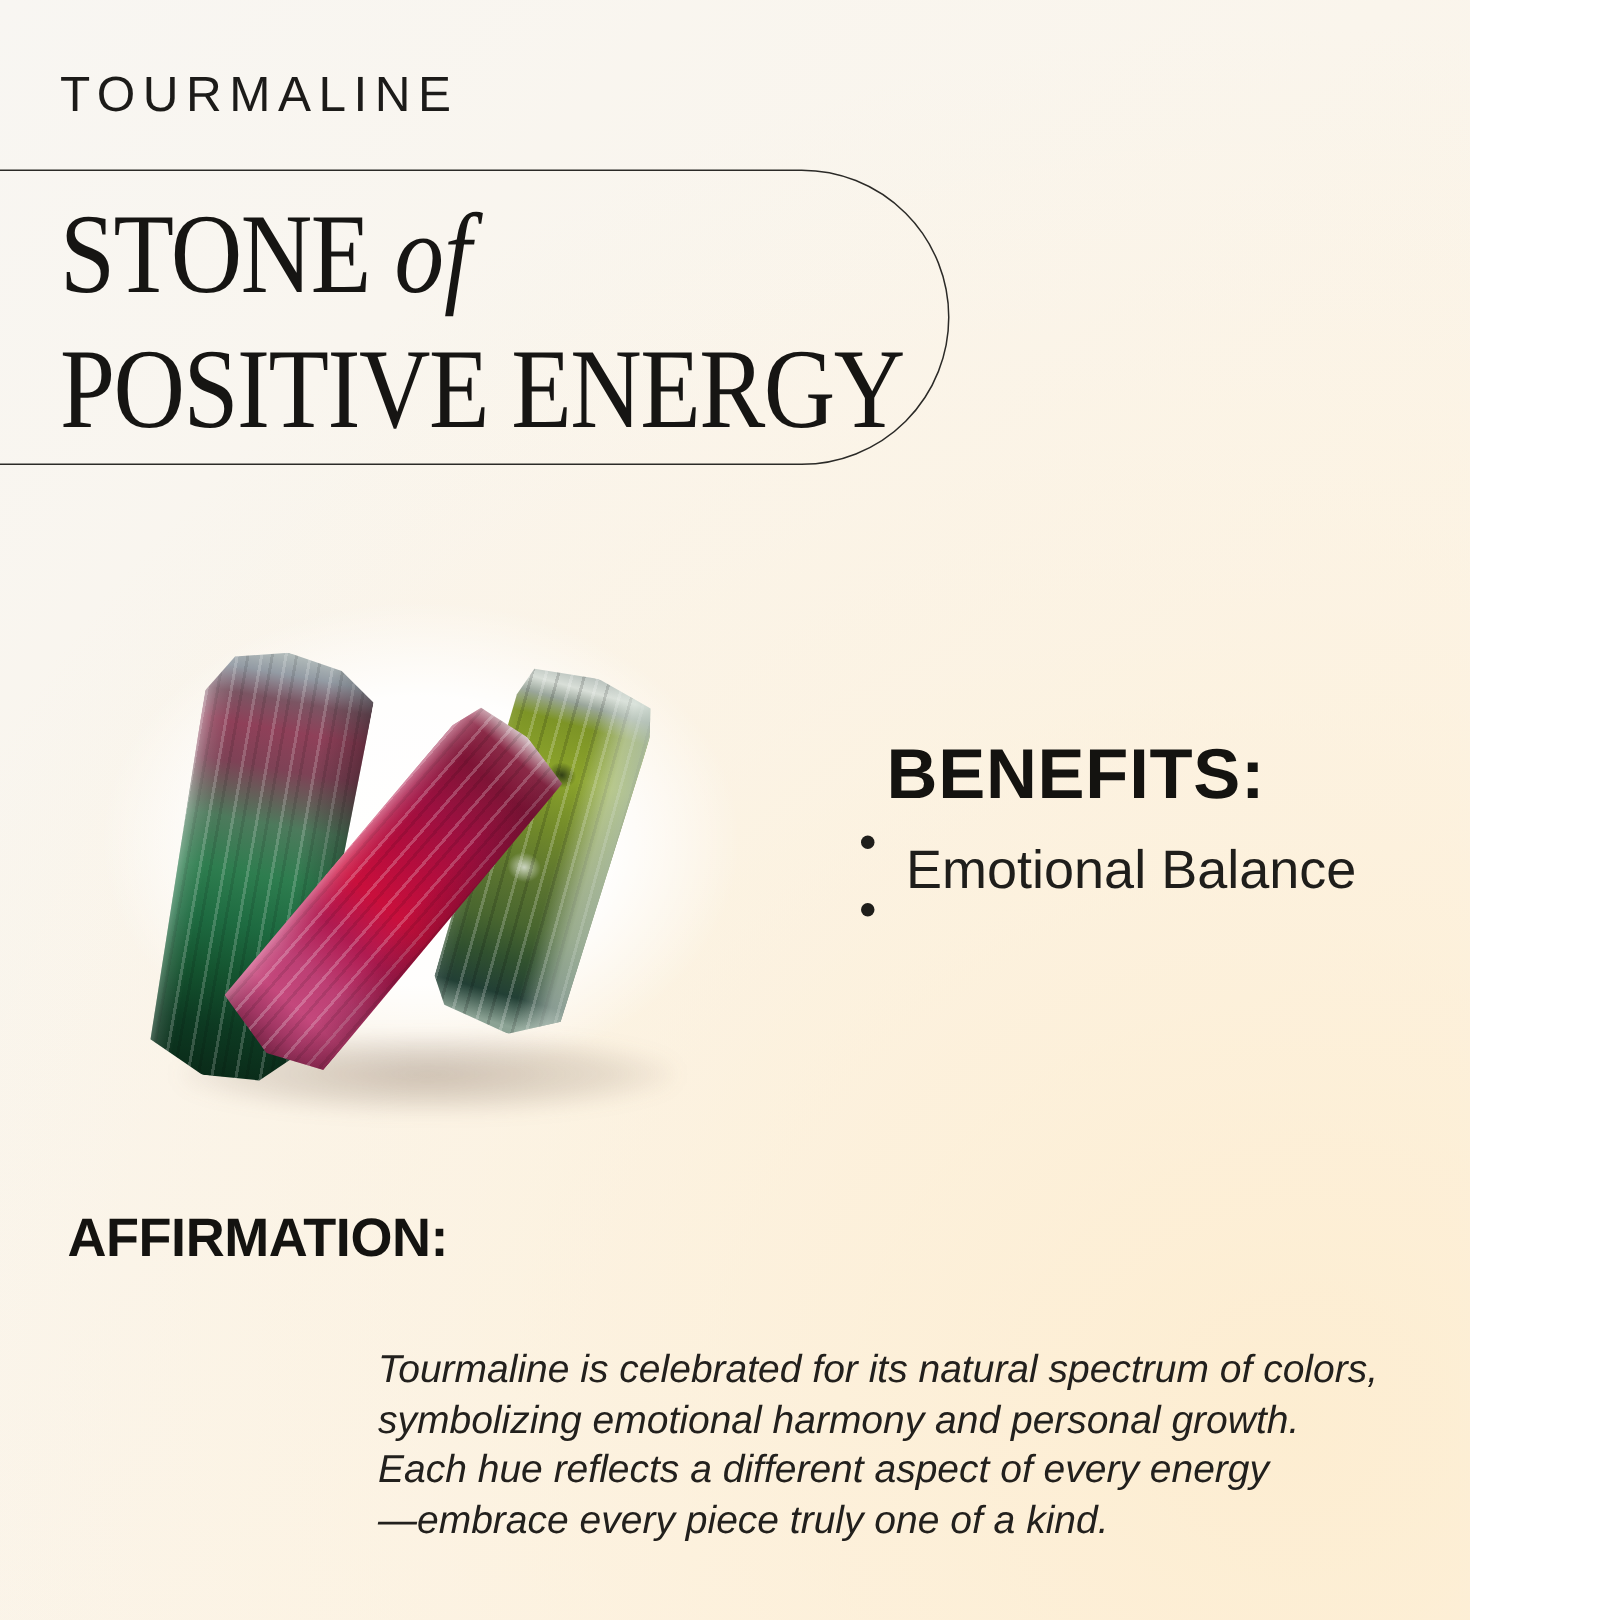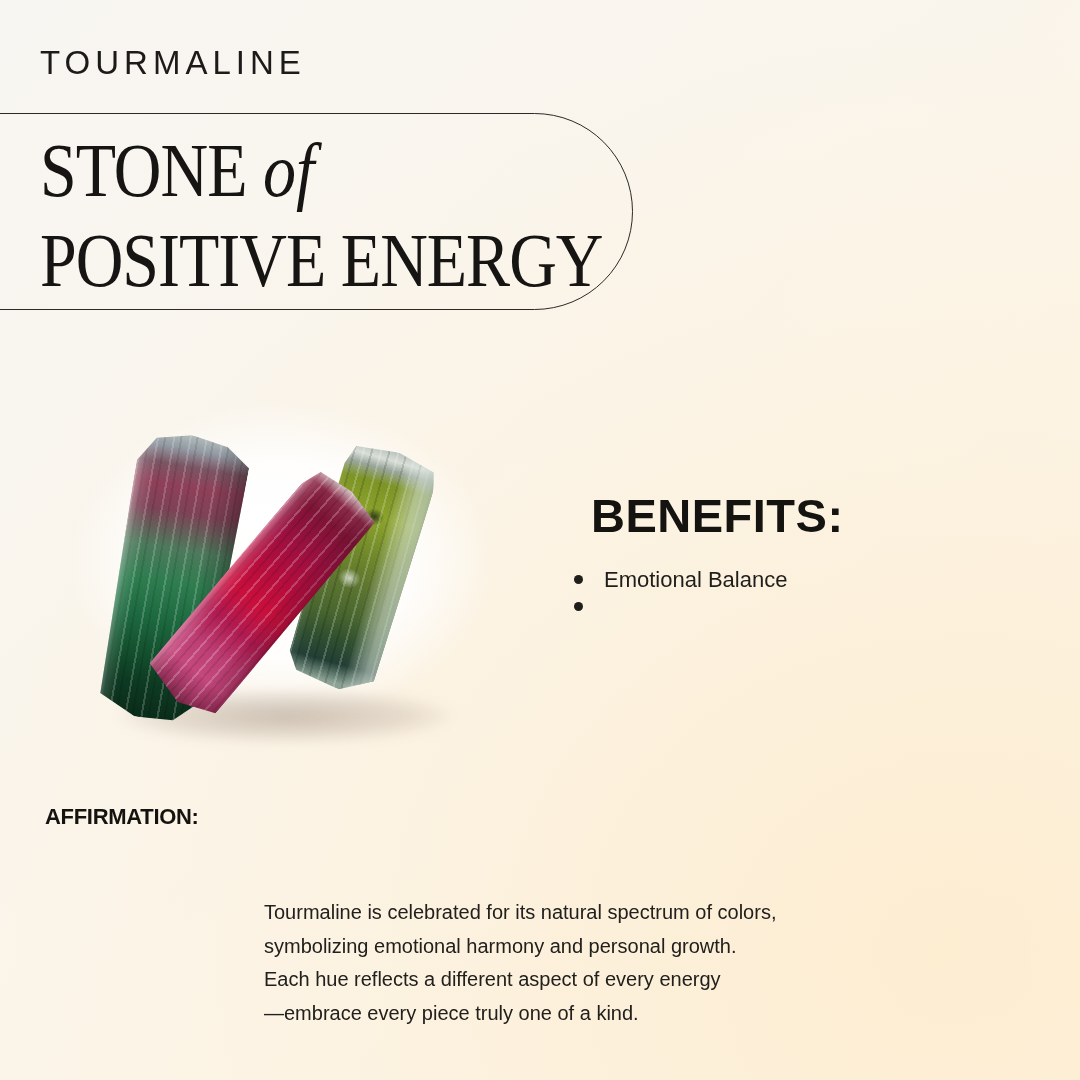--- a/index.html
+++ b/index.html
@@ -1,18 +1,18 @@
 <!DOCTYPE html>
 <html><head>
 <meta charset="utf-8">
 <style>
   html,body{margin:0;padding:0;}
   .canvas{
     position:relative;
-    width:1080px;height:1080px;
+    width:980px;height:1080px;
     overflow:hidden;
     font-family:"Liberation Sans", sans-serif;
     color:#1d1b18;
     background:
       radial-gradient(140% 120% at 88% 88%, rgba(253,236,206,0.85) 0%, rgba(253,241,220,0.50) 42%, rgba(250,244,233,0) 72%),
       linear-gradient(135deg, #f8f6f2 0%, #faf5ec 45%, #fdf3e2 100%);
   }
 
   
   .eyebrow{
@@ -85,43 +85,43 @@
     z-index:3;
   }
 
   
   .benefits{position:absolute;left:570px;top:488px;}
   .benefits-heading{
     font-size:47px;font-weight:700;color:#141310;
     letter-spacing:0.5px;margin:0 0 14px 21px;
   }
   .benefit-row{
-    display:flex;align-items:center;
-    font-size:22px;line-height:45px;color:#1f1e1b;
+    display:flex;
+    font-size:36px;line-height:45px;color:#1f1e1b;
   }
   .dot{
     width:9px;height:9px;border-radius:50%;
     background:#1f1e1b;margin:0 21px 0 4px;flex:0 0 auto;
   }
 
   
   .affirmation-label{
     position:absolute;left:45px;top:804px;
-    font-size:22px;font-weight:700;letter-spacing:-0.3px;color:#141310;
+    font-size:36px;font-weight:700;letter-spacing:-0.3px;color:#141310;
   }
   .quote{
     position:absolute;left:264px;top:802px;
     font-style:italic;font-size:26.5px;line-height:35px;color:#22201d;
   }
   .quote .line2{padding-left:6px;}
 
   
   .description{
-    position:absolute;left:264px;top:896px;
-    font-size:20px;line-height:33.5px;color:#22201d;
+    position:absolute;left:252px;top:896px;
+    font-style:italic;font-size:26px;line-height:33.5px;color:#22201d;
   }
 </style>
 </head>
 <body>
 
 <div class="canvas">
 
   <div class="eyebrow">TOURMALINE</div>
 
   <div class="title-pill"></div>

